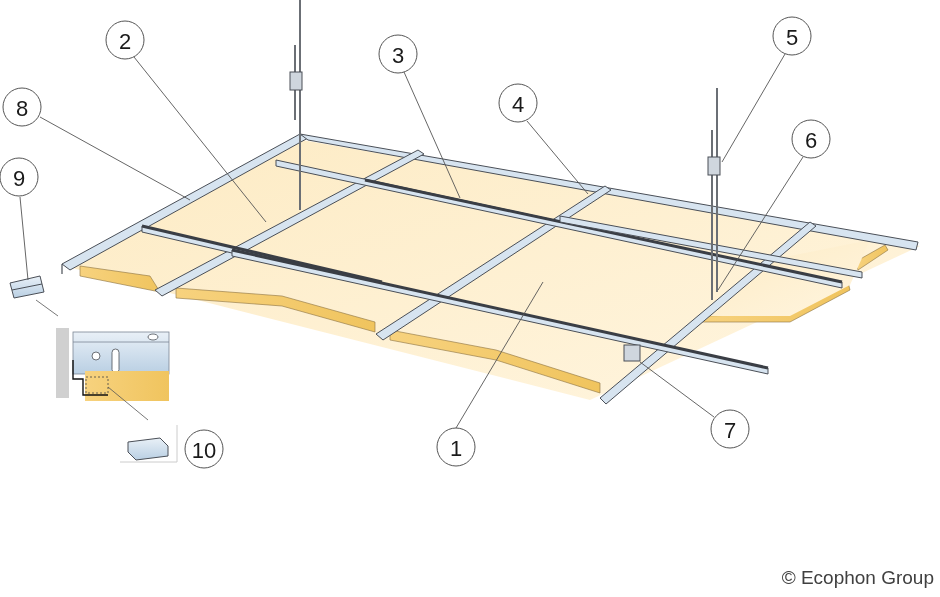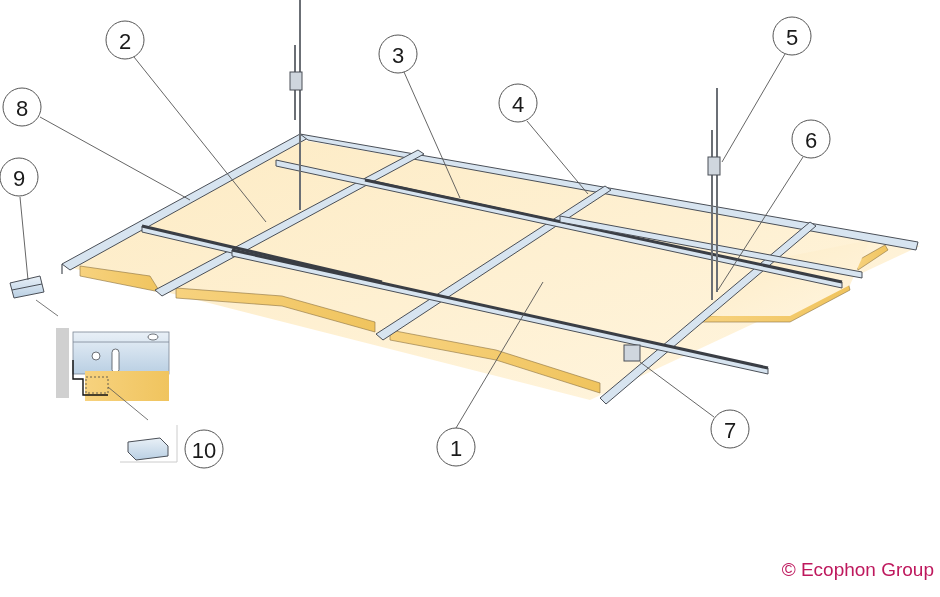--- a/index.html
+++ b/index.html
@@ -1,19 +1,19 @@
 <!DOCTYPE html>
 <html><head>
 <meta charset="utf-8">
 <style>
   html, body { margin:0; padding:0; background:#ffffff; }
   body { width:940px; height:597px; position:relative; overflow:hidden; font-family:"Liberation Sans", sans-serif; }
   #diagram { position:absolute; left:0; top:0; width:940px; height:597px; }
   .callout-text { font-family:"Liberation Sans", sans-serif; font-size:22px; fill:#1a1a1a; text-anchor:middle; dominant-baseline:central; }
-  .copyright { position:absolute; right:6px; bottom:16px; font-size:19px; color:#be185d; font-family:"Liberation Sans", sans-serif; }
+  .copyright { position:absolute; right:6px; bottom:8px; font-size:19px; color:#404040; font-family:"Liberation Sans", sans-serif; }
 </style>
 </head>
 <body>
 
 <svg id="diagram" viewBox="0 0 940 597" xmlns="http://www.w3.org/2000/svg">
   <defs>
     <linearGradient id="panelGrad" x1="0" y1="0" x2="1" y2="1">
       <stop offset="0" stop-color="#fdebc4"></stop>
       <stop offset="1" stop-color="#fff5df"></stop>
     </linearGradient>

